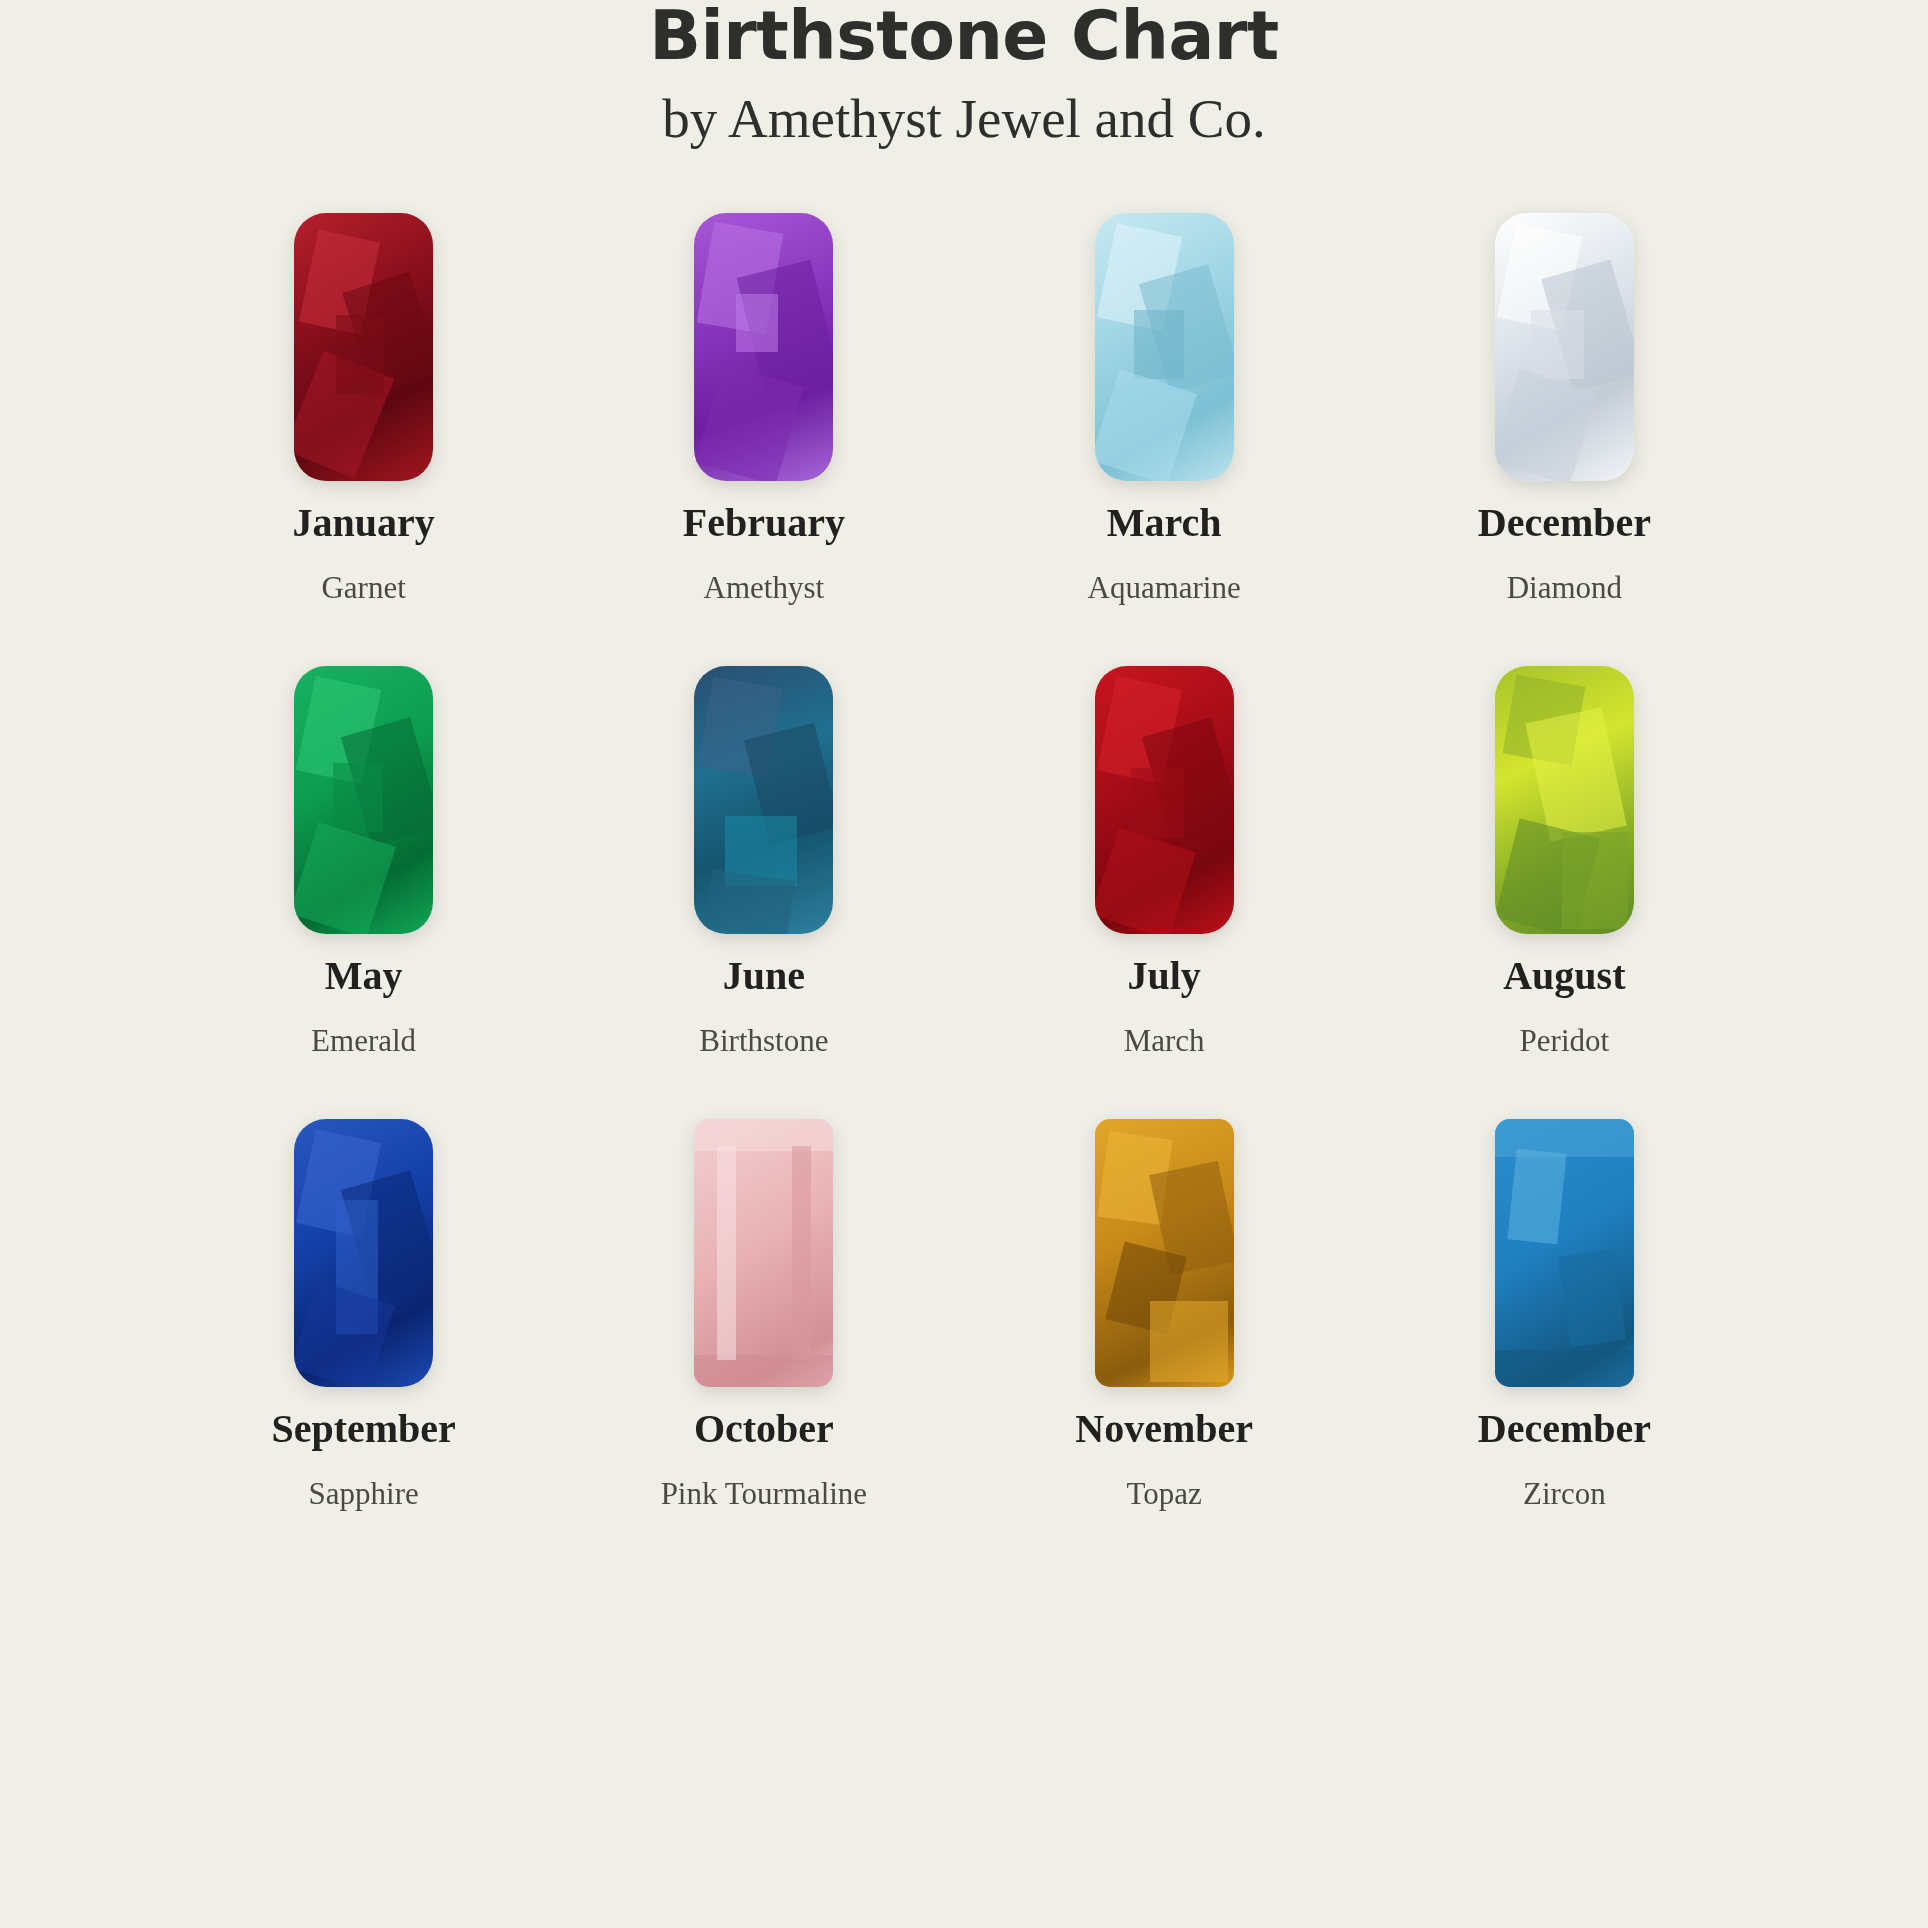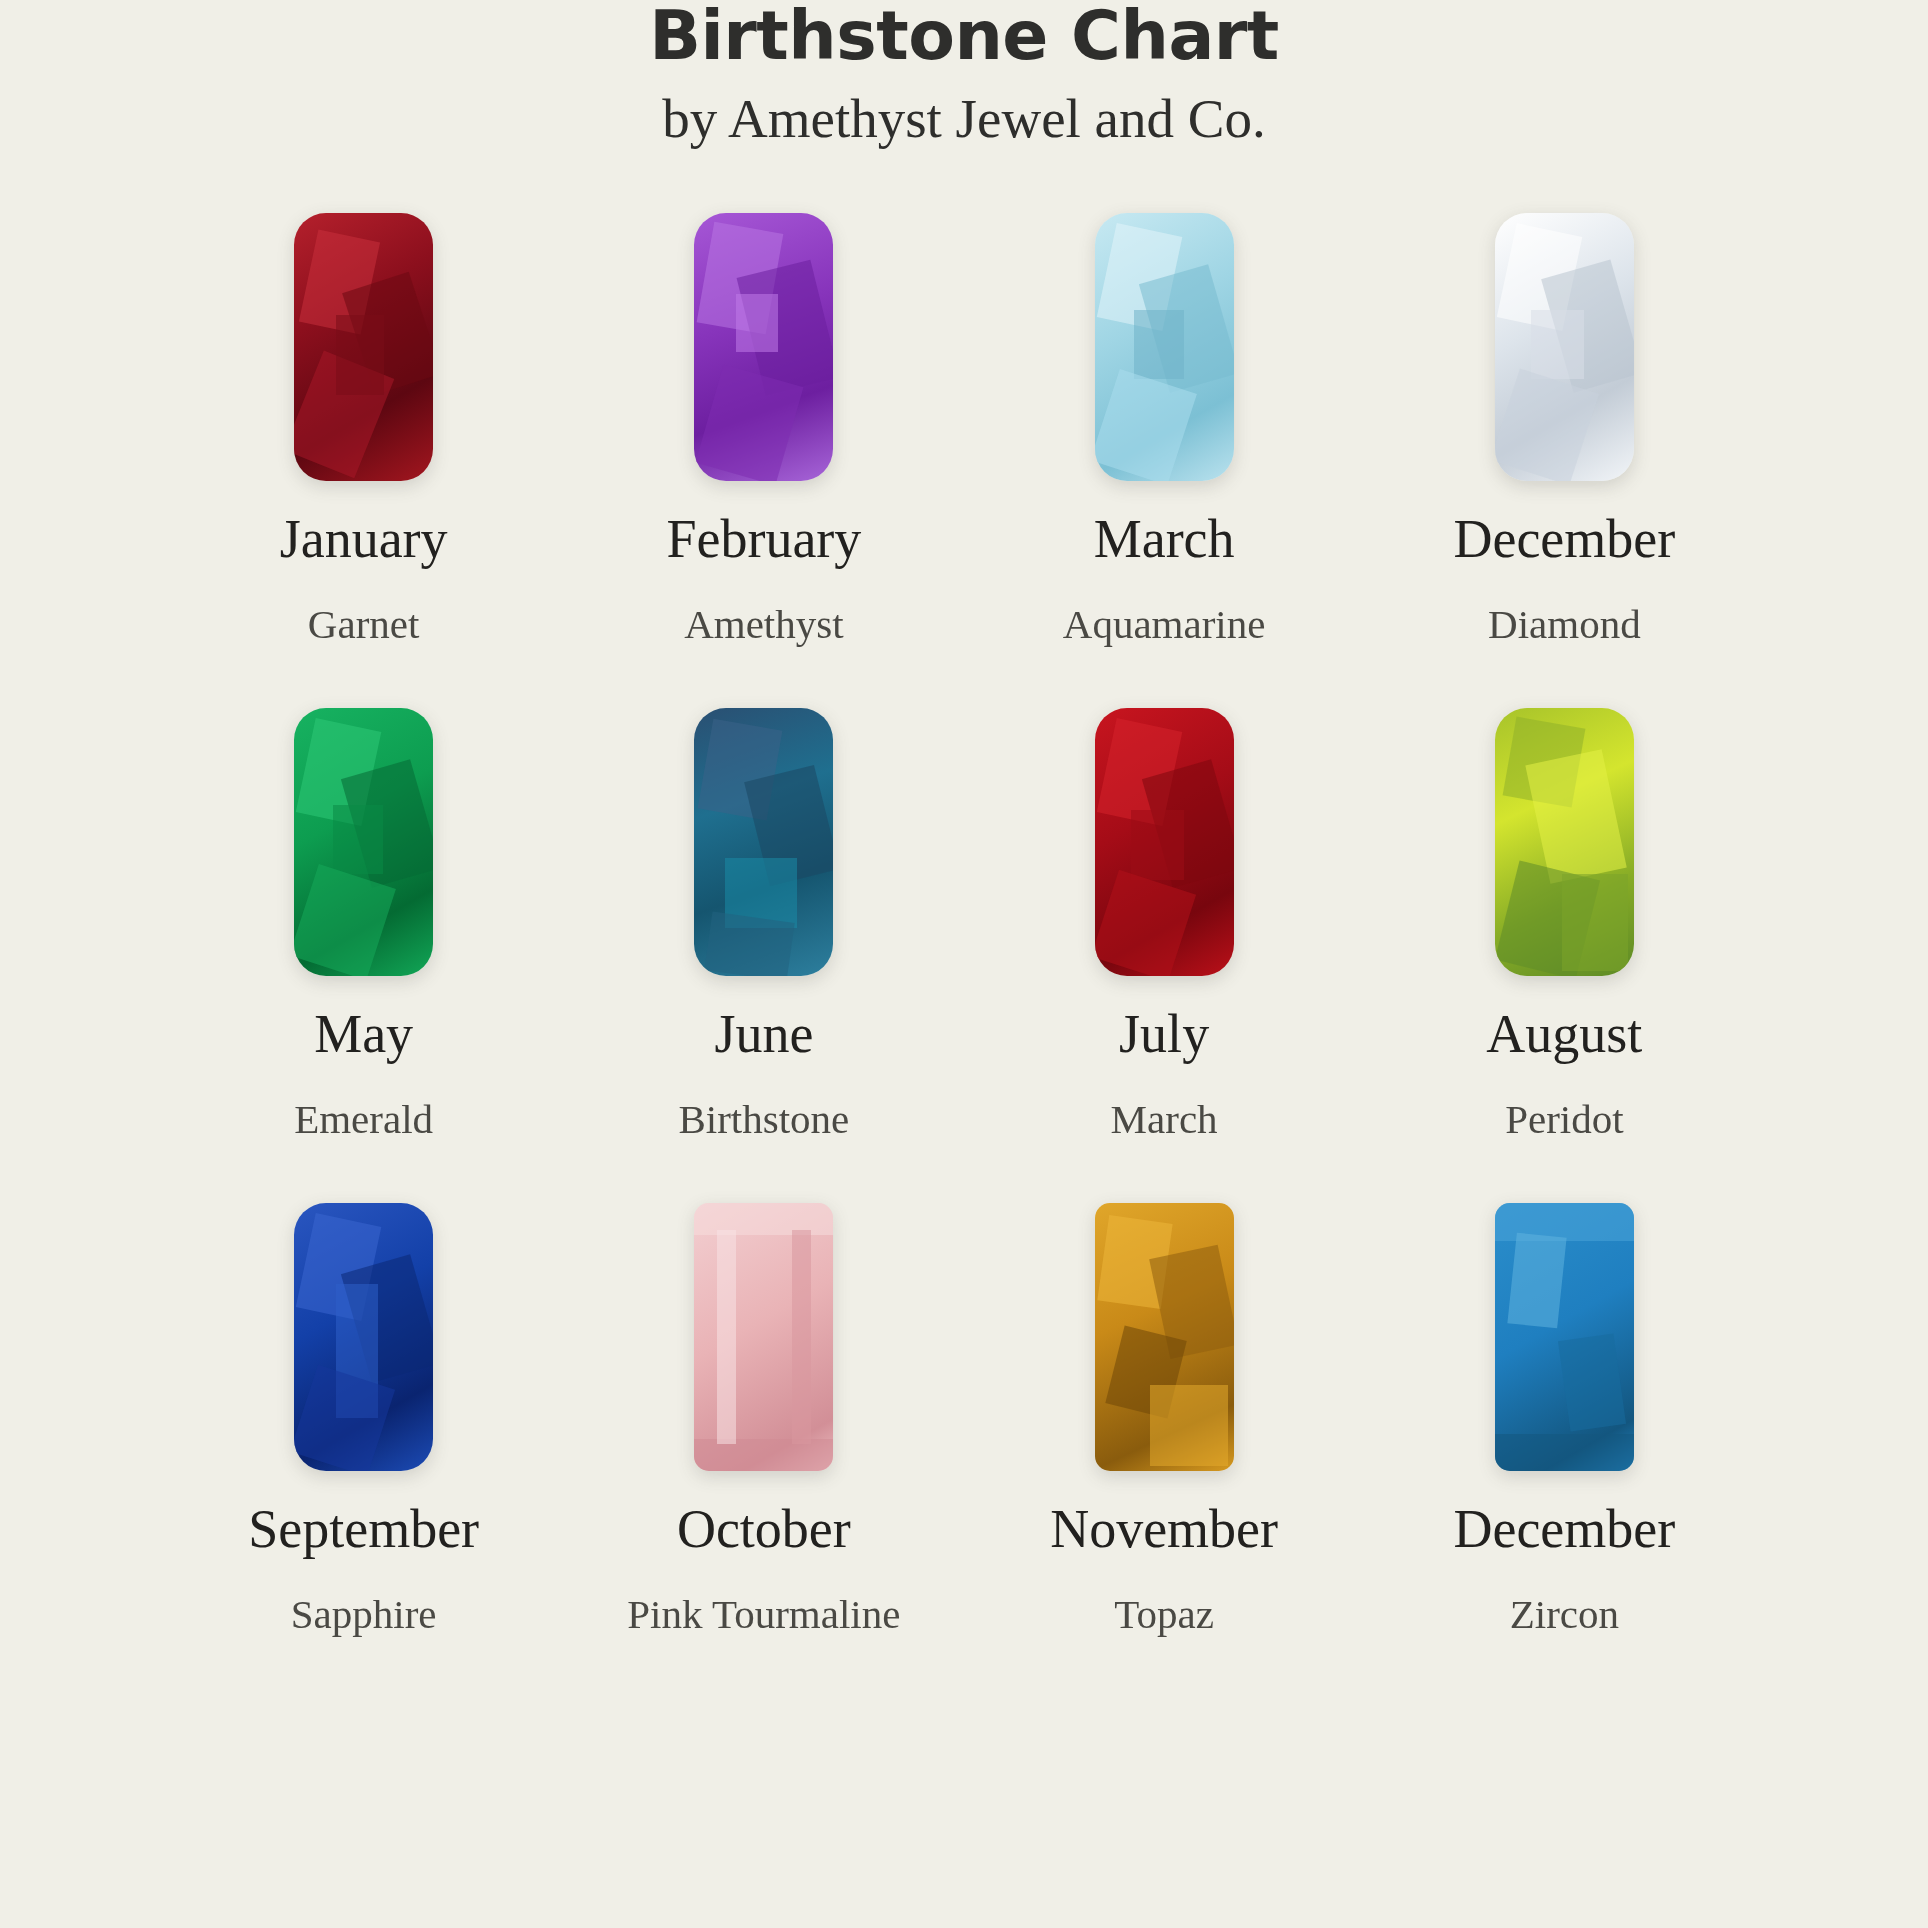--- a/index.html
+++ b/index.html
@@ -73,31 +73,32 @@
   .stone .base {
     position: absolute;
     inset: 0;
   }
   .facet {
     position: absolute;
     opacity: 0.55;
   }
   .month {
     font-family: "Liberation Serif", serif;
-    font-size: 54px;
+    font-size: 40px;
     color: #22211f;
-    margin-top: 24px;
+    margin-top: 15px;
     line-height: 1;
     white-space: nowrap;
+    font-weight: bold;
   }
   .gem-name {
     font-family: "Liberation Serif", serif;
-    font-size: 41px;
+    font-size: 31px;
     color: #4a4944;
-    margin-top: 38px;
+    margin-top: 29px;
     line-height: 1;
     white-space: nowrap;
   }
 </style>
 </head>
 <body>
 
 <div class="page">
 
   <div class="header">

